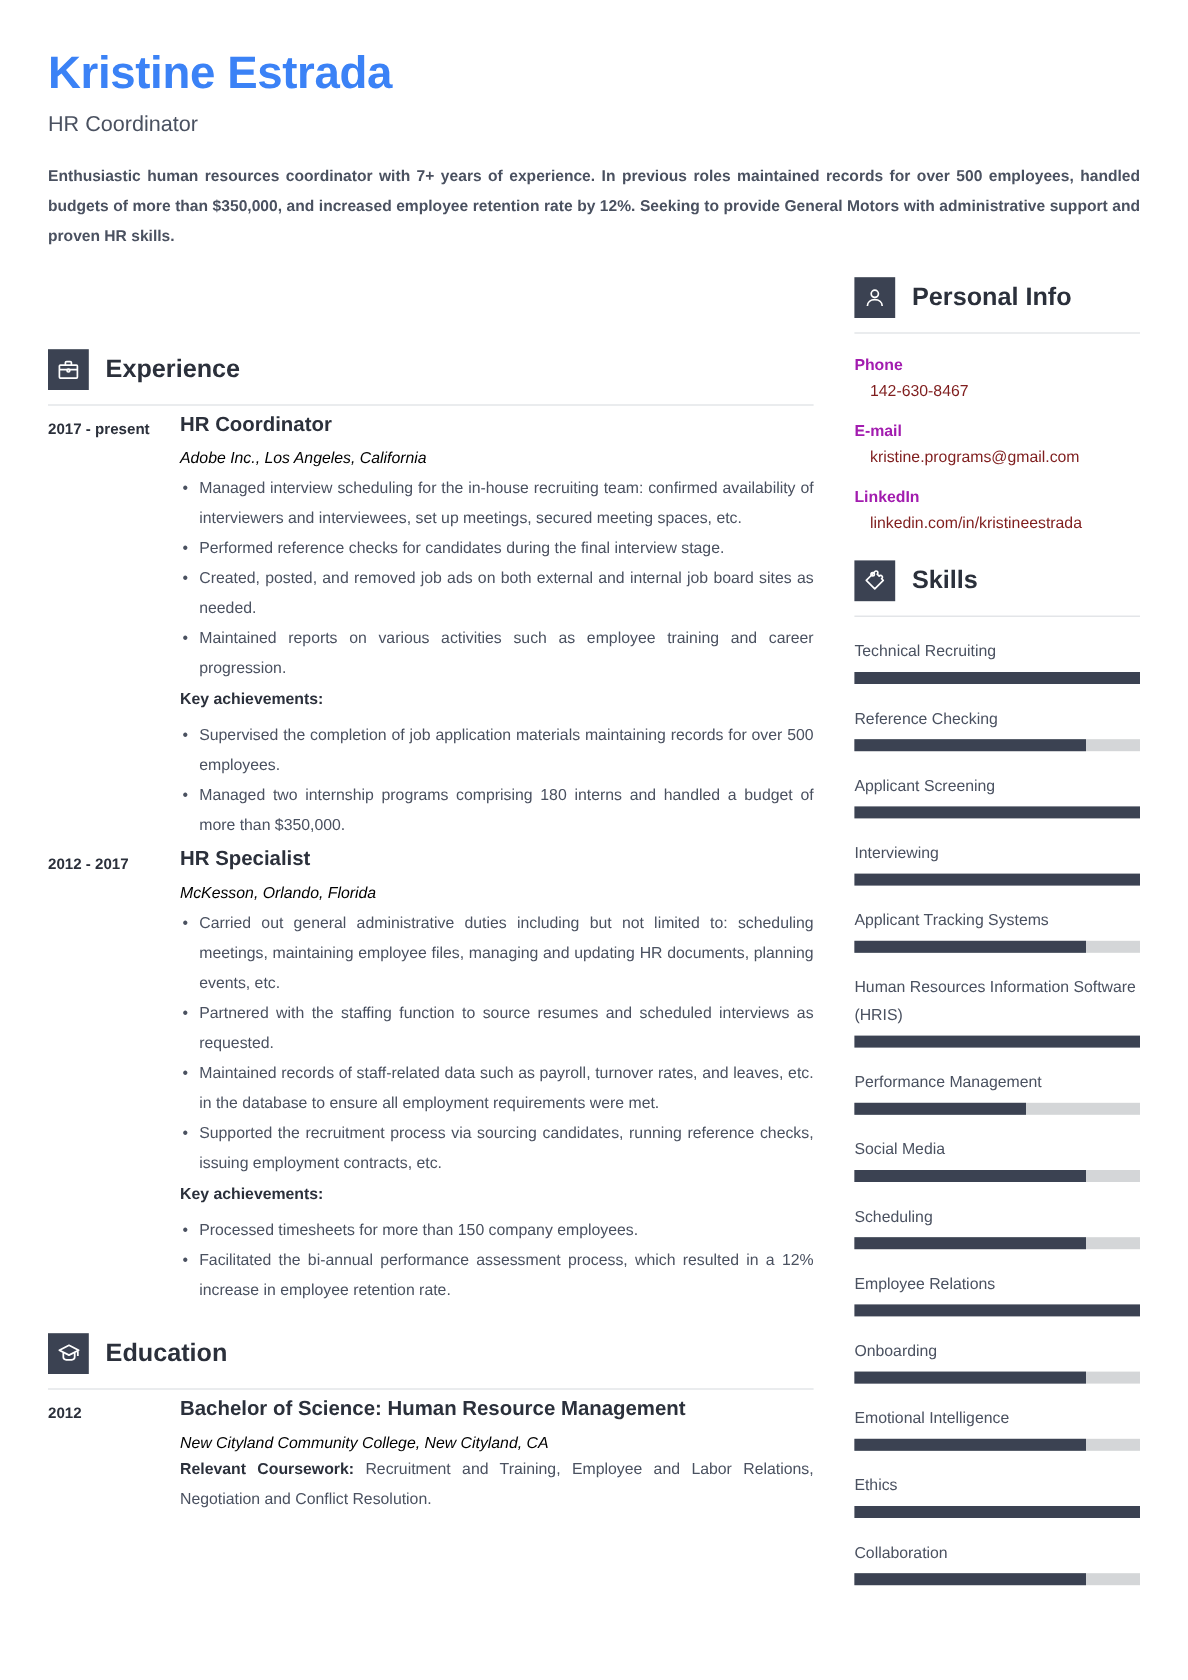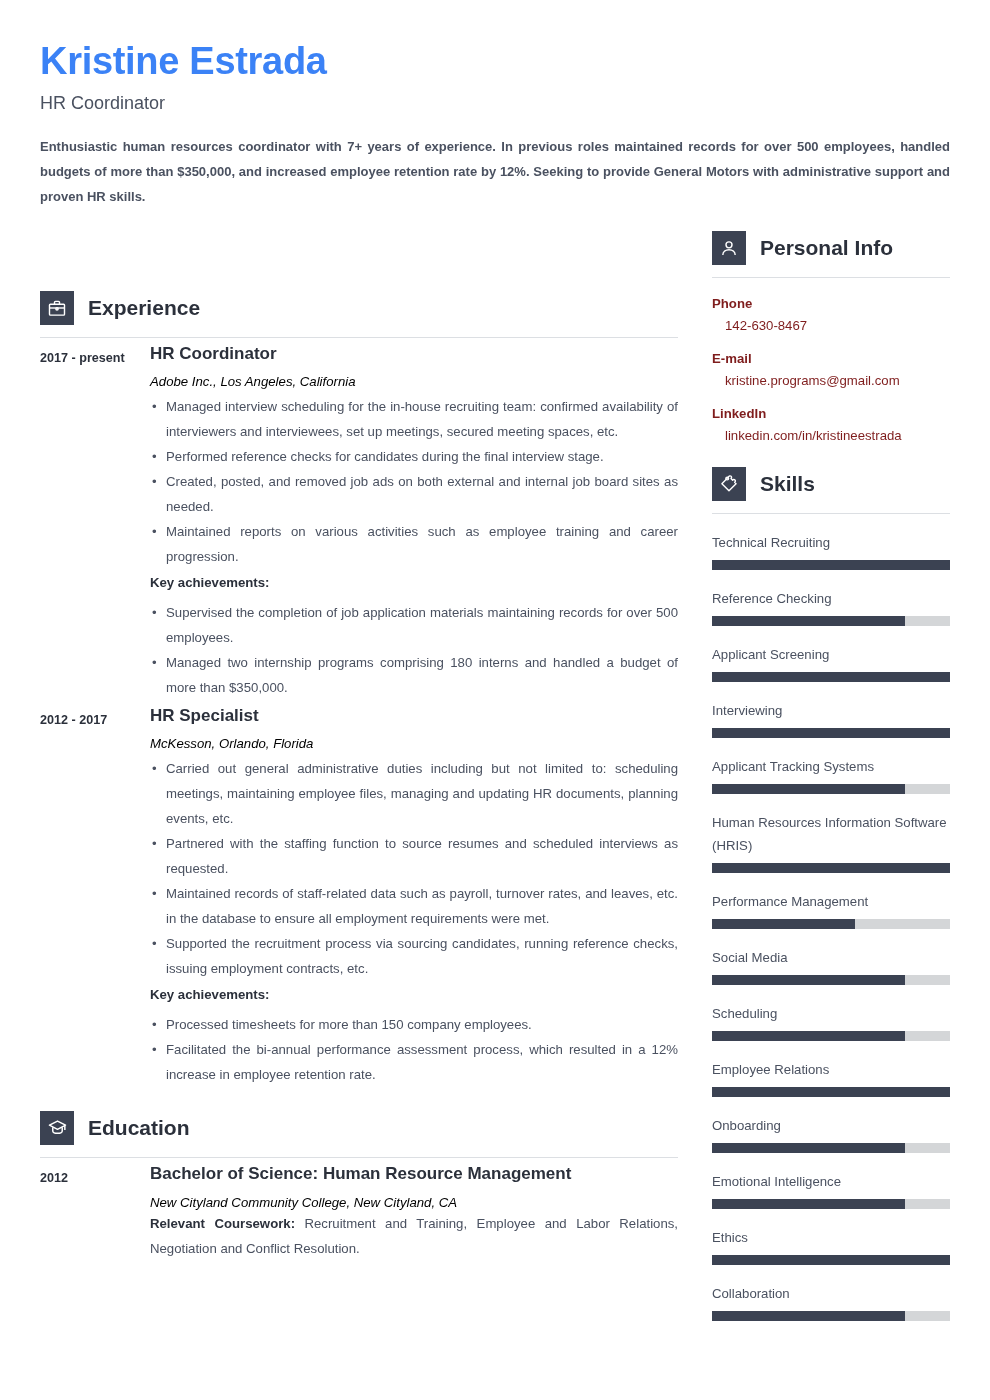--- a/index.html
+++ b/index.html
@@ -139,21 +139,21 @@
     text-align: justify;
     margin-top: 1px;
   }
   .coursework b { color: #2b303b; }
 
   
   .side-block { margin-bottom: 0; }
   .info-label {
     font-size: 13.2px;
     font-weight: bold;
-    color: #7f1d1d;
+    color: #a21caf;
     margin-top: 18px;
   }
   .info-value {
     font-size: 13.2px;
     color: #7f1d1d;
     margin-top: 7px;
     margin-left: 13px;
   }
   .skills-wrap { margin-top: 4px; }
   .skill { margin-top: 17px; }

